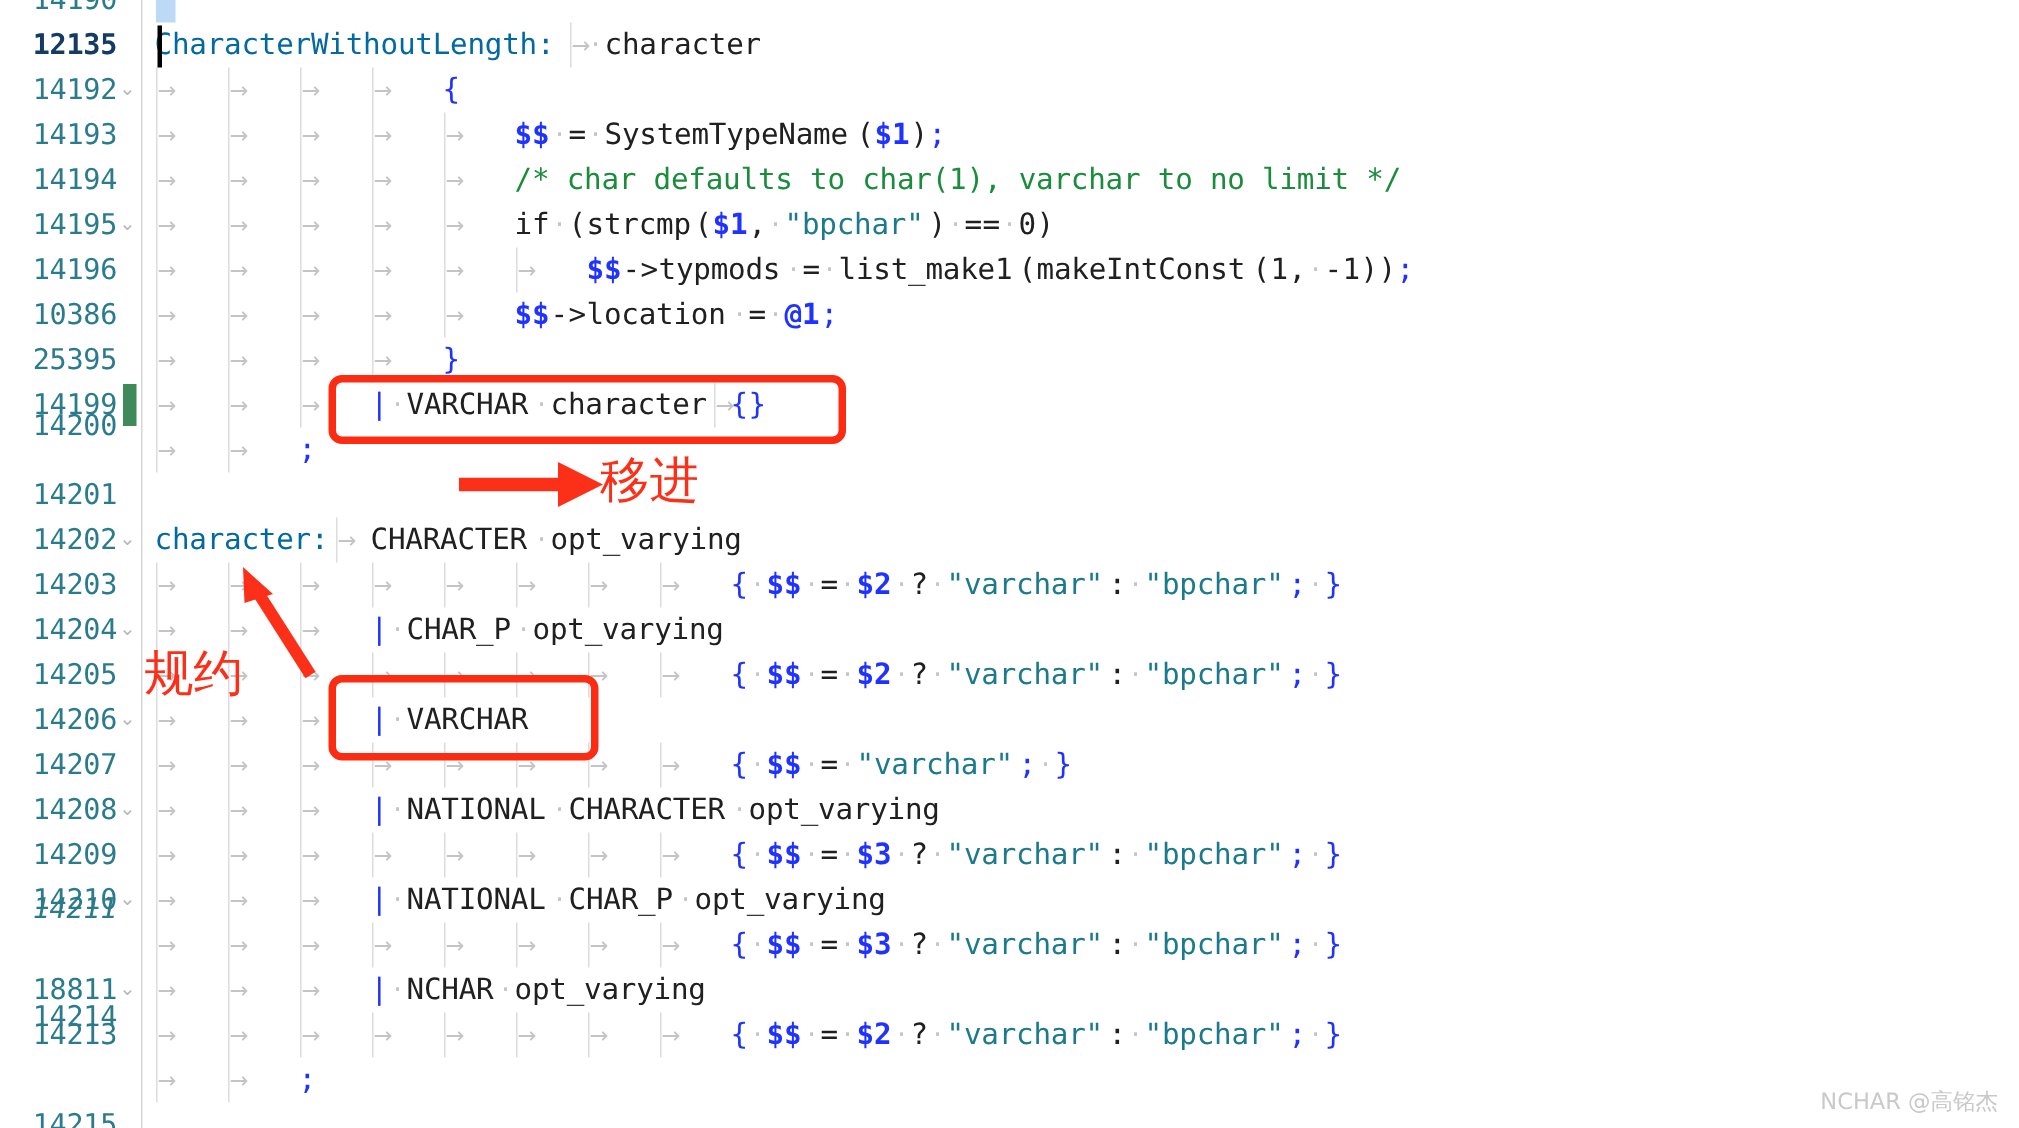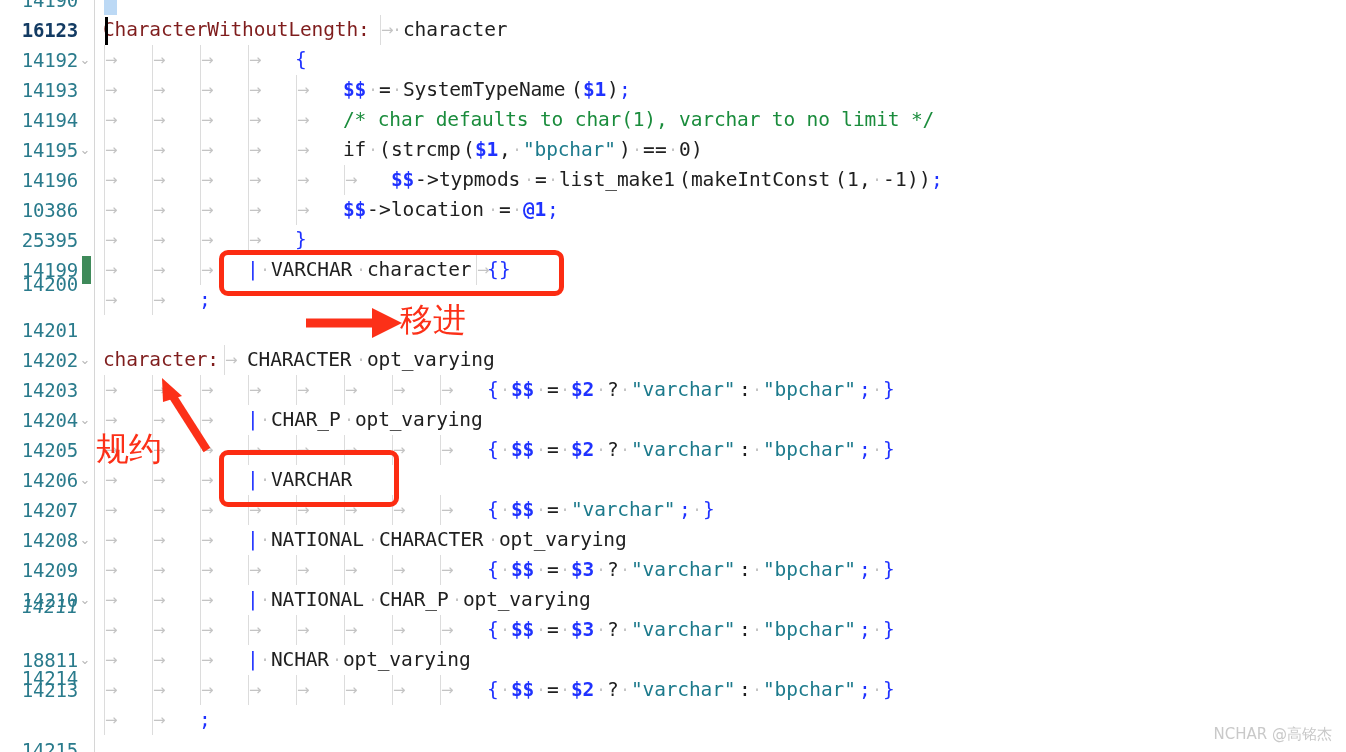--- a/index.html
+++ b/index.html
@@ -62,21 +62,21 @@
   .guide{
     position:absolute;width:1px;background:#dcdcdc;
   }
   .tabarrow{
     position:absolute;height:30px;line-height:30px;
     color:#c4c4c4;font-size:15px;
     font-family:"DejaVu Sans","Liberation Sans",sans-serif;
   }
 
   
-  .t-rule   {color:#7f1d1d;}
+  .t-rule   {color:#0369a1;}
   .t-plain  {color:#202020;}
   .t-var    {color:#1f32ff;font-weight:bold;}
   .t-punc   {color:#1f32ff;}
   .t-str    {color:#1c7a8c;}
   .t-cmt    {color:#1a8c3c;}
 
   
   .caret{
     position:absolute;width:3px;background:#000000;
   }
@@ -111,21 +111,21 @@
     white-space:nowrap;
   }
 </style>
 </head>
 <body>
 
 <div id="editor">
 
   <div class="gutter">
       <div class="lnum" style="top: -15px;">14190</div>
-      <div class="lnum current" style="top: 15px;">16123</div>
+      <div class="lnum current" style="top: 15px;">12135</div>
       <div class="lnum" style="top: 45px;">14192</div>
       <div class="fold" style="top: 45px;">⌄</div>
       <div class="lnum" style="top: 75px;">14193</div>
       <div class="lnum" style="top: 105px;">14194</div>
       <div class="lnum" style="top: 135px;">14195</div>
       <div class="fold" style="top: 135px;">⌄</div>
       <div class="lnum" style="top: 165px;">14196</div>
       <div class="lnum" style="top: 195px;">10386</div>
       <div class="lnum" style="top: 225px;">25395</div>
       <div class="lnum" style="top: 255px;">14199</div>

